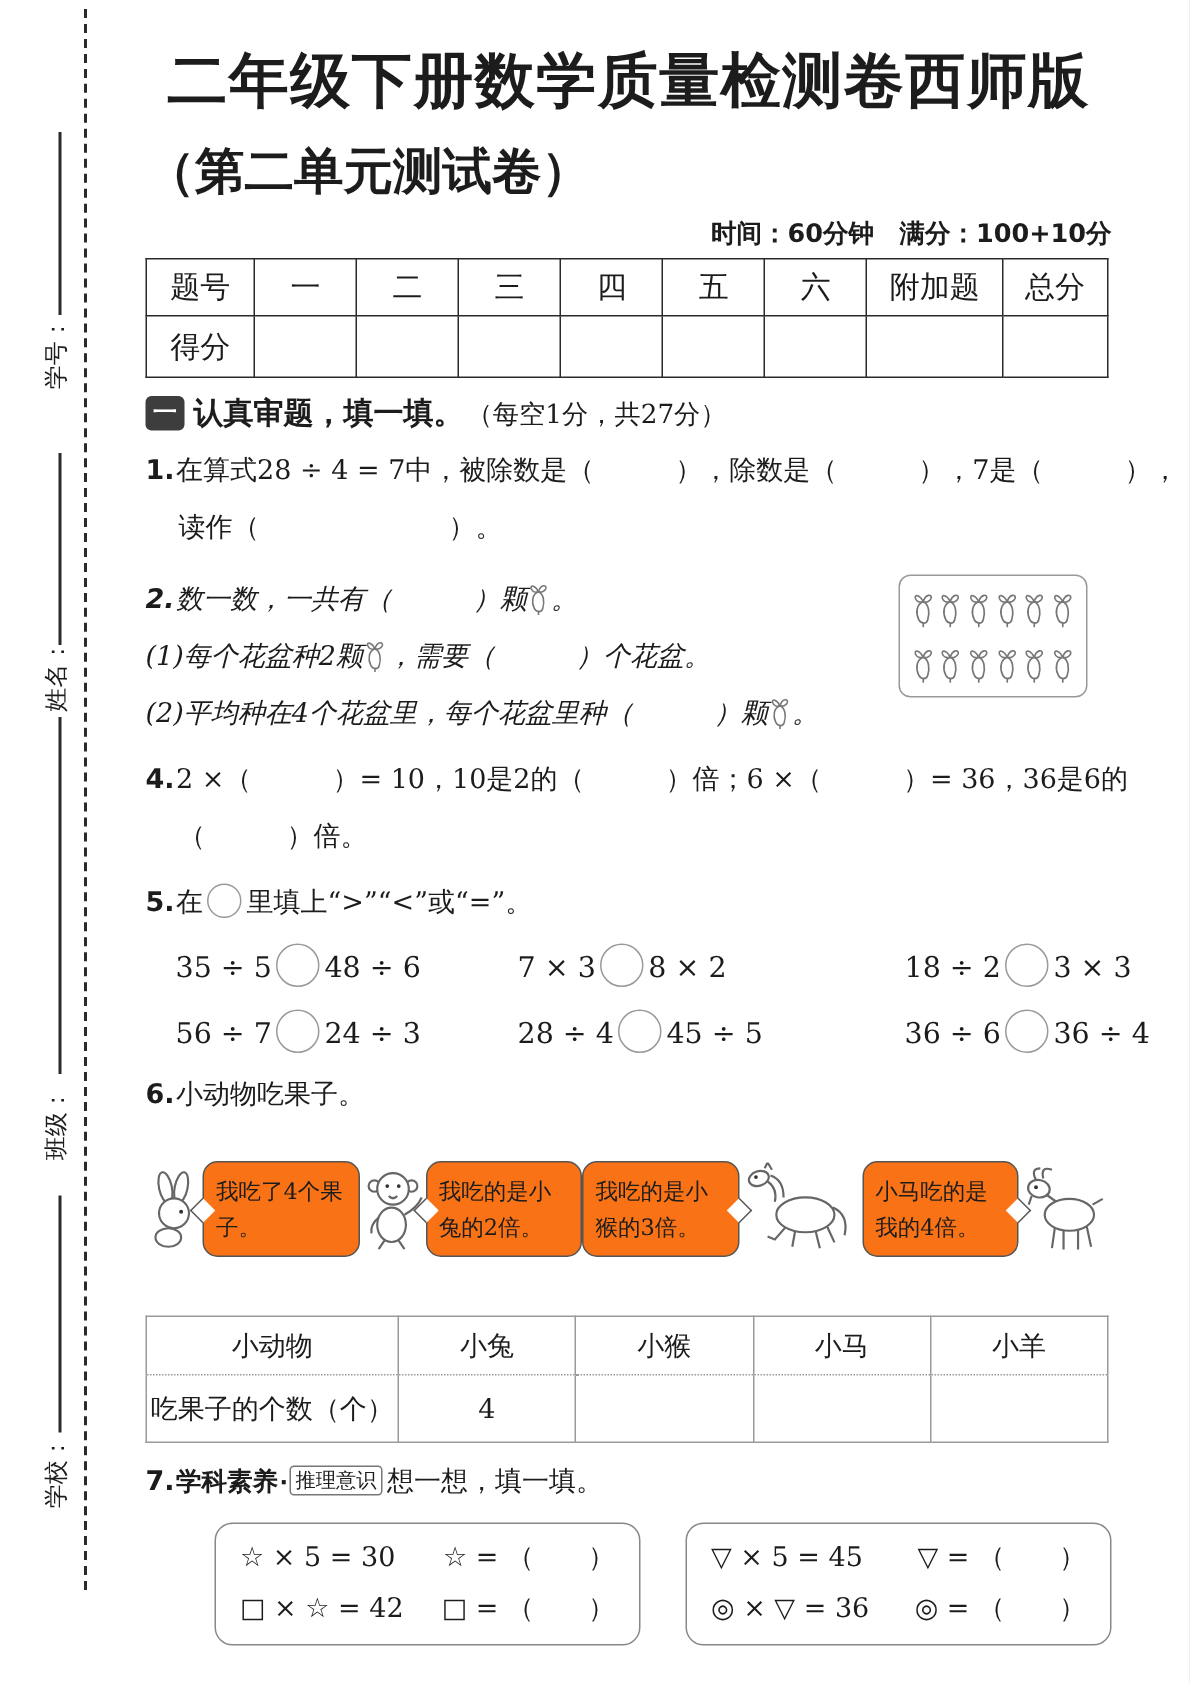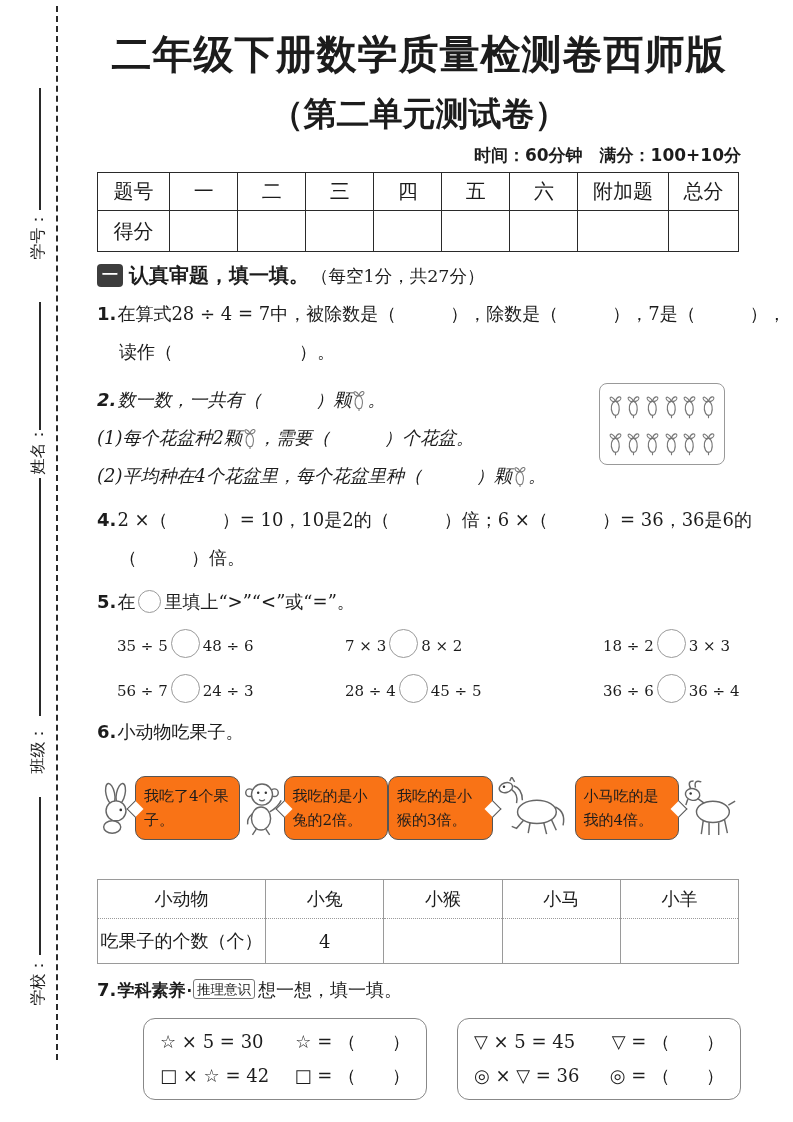--- a/index.html
+++ b/index.html
@@ -9,21 +9,21 @@
   .cutline{position:absolute;left:56px;top:6px;height:1054px;width:0;border-left:2px dashed #2a2a2a;}
   .side-line{position:absolute;left:39px;width:2px;background:#2a2a2a;}
   .sl1{top:88px;height:122px}.sl2{top:302px;height:128px}.sl3{top:478px;height:238px}.sl4{top:797px;height:158px}
   .side-label{position:absolute;left:3px;width:70px;text-align:center;font-size:16px;
               transform:rotate(-90deg);white-space:nowrap;color:#1c1c1c;}
   .lb1{top:225px}.lb2{top:440px}.lb3{top:739px}.lb4{top:971px}
   
   .content{position:absolute;left:97px;top:16px;width:644px;}
   h1.title{margin:12px;text-align:center;font-family:"DejaVu Sans",sans-serif;font-weight:900;
            font-size:40px;line-height:52px;letter-spacing:1px;}
-  h2.subtitle{margin:10px 0 0 0;text-align:center;font-family:"DejaVu Sans",sans-serif;font-weight:900;
+  h2.subtitle{margin:10px 0 0 0;font-family:"DejaVu Sans",sans-serif;font-weight:900;
            font-size:33px;line-height:44px;}
   .info-line{margin-top:8px;text-align:right;font-size:17px;font-family:"DejaVu Sans",sans-serif;font-weight:bold;}
   
   table.score{border-collapse:collapse;width:642px;margin-top:5px;table-layout:fixed;}
   table.score td{border:1.5px solid #2a2a2a;text-align:center;font-size:20px;padding:0;}
   table.score tr.hdr td{height:37px;}
   table.score tr.blank td{height:40px;}
   td.c-num{width:70px}td.c-one{width:66px}td.c-extra{width:88px}td.c-total{width:68px}
   
   .sec-head{margin-top:10px;display:flex;align-items:center;white-space:nowrap;}
@@ -43,21 +43,21 @@
   svg.radish-inline{width:14px;height:22px;vertical-align:-5px;margin:0 1px;}
   .radish-box{position:absolute;left:502px;top:2px;width:126px;height:82px;border:1.5px solid #999;
               border-radius:8px;display:grid;grid-template-columns:repeat(6,1fr);justify-items:center;
               align-items:center;padding:3px 6px;box-sizing:border-box;background:#fff;}
   .radish-box svg{width:15px;height:26px;vertical-align:0;margin:0;}
   
   .cmp-circle{display:inline-block;width:27px;height:27px;border:1.2px solid #9a9a9a;border-radius:50%;
               vertical-align:-7px;margin:0 3px;background:#fff;}
   .cmp-circle.small{width:21px;height:21px;vertical-align:-5px;}
   .q5-grid{display:grid;grid-template-columns:228px 258px auto;padding-left:20px;row-gap:12px;margin-top:8px;}
-  .q5-cell{font-size:15px;white-space:nowrap;line-height:32px;}
+  .q5-cell{font-size:19px;white-space:nowrap;line-height:32px;}
   
   .animal-row{margin-top:10px;display:flex;align-items:center;justify-content:space-between;height:94px;}
   .bubble{position:relative;border:1.5px solid #555;border-radius:10px;background:#f97316;
           width:108px;padding:7px 8px;font-size:15px;line-height:24px;box-sizing:content-box;}
   .bubble::before{content:"";position:absolute;top:42%;width:11px;height:11px;background:#fff;transform:rotate(45deg);}
   .tail-left::before{left:-7px;border-left:1.5px solid #555;border-bottom:1.5px solid #555;}
   .tail-right::before{right:-7px;border-right:1.5px solid #555;border-top:1.5px solid #555;}
   svg.animal{stroke:#666;fill:#fff;stroke-width:1.5;flex-shrink:0;}
   table.animal-t{border-collapse:collapse;width:642px;margin-top:24px;table-layout:fixed;}
   table.animal-t td{border:1.2px solid #9a9a9a;text-align:center;font-size:18px;}

